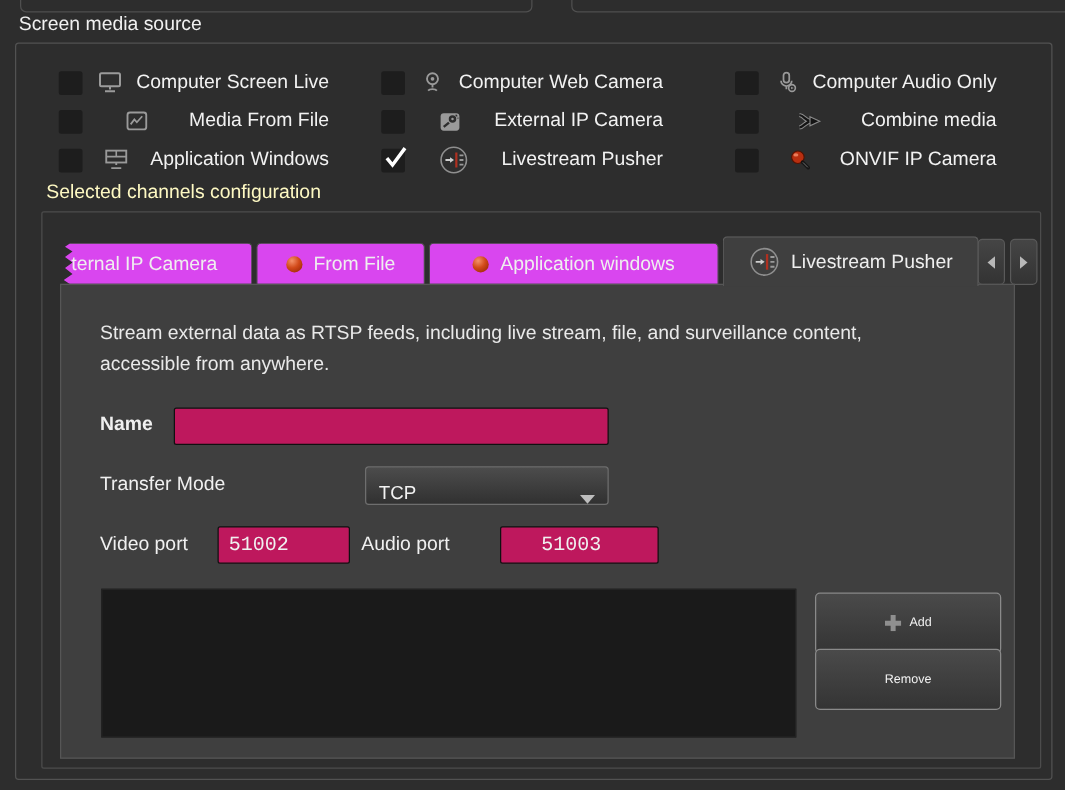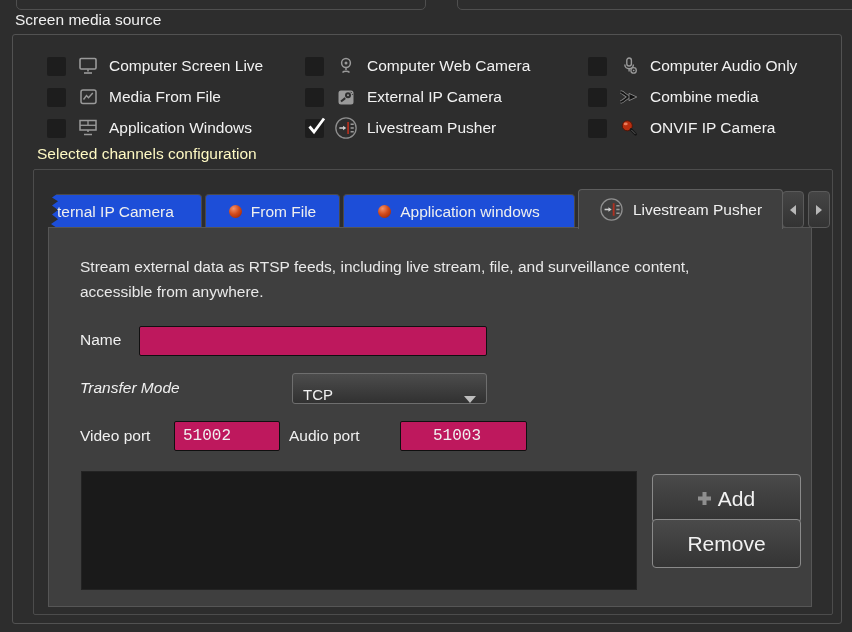--- a/index.html
+++ b/index.html
@@ -27,21 +27,21 @@
   .outer-box{
     position:absolute;left:12px;top:34px;width:828px;height:588px;
     border:1px solid #525252;border-radius:3px;
   }
 
   
   .src-col{position:absolute;top:21px;}
   .src-col.c1{left:34px;}
   .src-col.c2{left:292px;}
   .src-col.c3{left:575px;}
-  .src-row{display:flex;align-items:center;height:20px;margin-bottom:11px;}
+  .src-row{display:flex;align-items:center;height:20px;margin-bottom:11px;justify-content:space-between;}
   .checkbox{
     width:19px;height:19px;background:#1d1d1d;border-radius:2px;
     flex-shrink:0;position:relative;
   }
   .checkbox .check{
     position:absolute;left:0px;top:-4px;
   }
   .src-icon{width:26px;height:20px;display:flex;align-items:center;justify-content:center;
     margin-left:9px;flex-shrink:0;}
   .src-label{margin-left:8px;font-size:15.5px;color:#f2f2f2;white-space:nowrap;}
@@ -52,21 +52,21 @@
 
   .inner-box{
     position:absolute;left:20px;top:134px;width:798px;height:444px;
     border:1px solid #4c4c4c;border-radius:2px;
   }
 
   
   .tab{
     position:absolute;box-sizing:border-box;
     top:24px;height:34px;
-    background:#1d4ed8;
+    background:#d946ef;
     border:1px solid #4a4a4a;border-bottom:none;
     border-radius:4px 4px 0 0;
     display:flex;align-items:center;justify-content:center;gap:9px;
     font-size:15.5px;color:#efefef;z-index:2;white-space:nowrap;
   }
   .tab.clipped{
     left:14px;width:154px;justify-content:flex-start;padding-left:8px;
     clip-path:polygon(9px 0,100% 0,100% 100%,9px 100%,3px 88%,10px 74%,4px 60%,10px 47%,4px 34%,10px 21%,4px 10%);
   }
   .tab.t2{left:171px;width:135px;}
@@ -95,22 +95,22 @@
   
   .content-panel{
     position:absolute;left:14px;top:57px;width:764px;height:380px;box-sizing:border-box;
     background:#3f3f3f;border:1px solid #565656;z-index:3;
   }
   .desc{
     position:absolute;left:31px;top:26px;width:632px;
     font-size:15.5px;line-height:25px;color:#e9e9e9;
   }
   .form-label{position:absolute;font-size:15.5px;color:#f0f0f0;}
-  .lbl-name{left:31px;top:103px;}
-  .lbl-transfer{left:31px;top:151px;font-style:italic;}
+  .lbl-name{left:31px;top:103px;font-weight:bold;}
+  .lbl-transfer{left:31px;top:151px;}
   .lbl-vport{left:31px;top:199px;}
   .lbl-aport{left:240px;top:199px;}
 
   .text-input{
     position:absolute;box-sizing:border-box;height:30px;
     background:#be185d;border:1px solid #101010;border-radius:2px;
     color:#f0f0f0;font-size:16px;font-family:Liberation Mono, monospace;
     padding:0 8px;outline:none;
   }
   .in-name{left:90px;top:98px;width:348px;}
@@ -131,21 +131,21 @@
   }
 
   .listbox{
     position:absolute;left:32px;top:243px;width:556px;height:119px;box-sizing:border-box;
     background:#1a1a1a;border:1px solid #232323;
   }
   .btn{
     position:absolute;left:603px;width:149px;height:49px;box-sizing:border-box;
     background:linear-gradient(#4a4a4a,#343434);
     border:1px solid #8a8a8a;border-radius:4px;
-    color:#f2f2f2;font-size:21px;font-family:"Liberation Sans",sans-serif;
+    color:#f2f2f2;font-size:10px;font-family:"Liberation Sans",sans-serif;
     display:flex;align-items:center;justify-content:center;gap:7px;
     cursor:default;
   }
   .btn-add{top:246px;}
   .btn-remove{top:291px;}
   svg{display:block;}
 </style>
 </head>
 <body>
 

